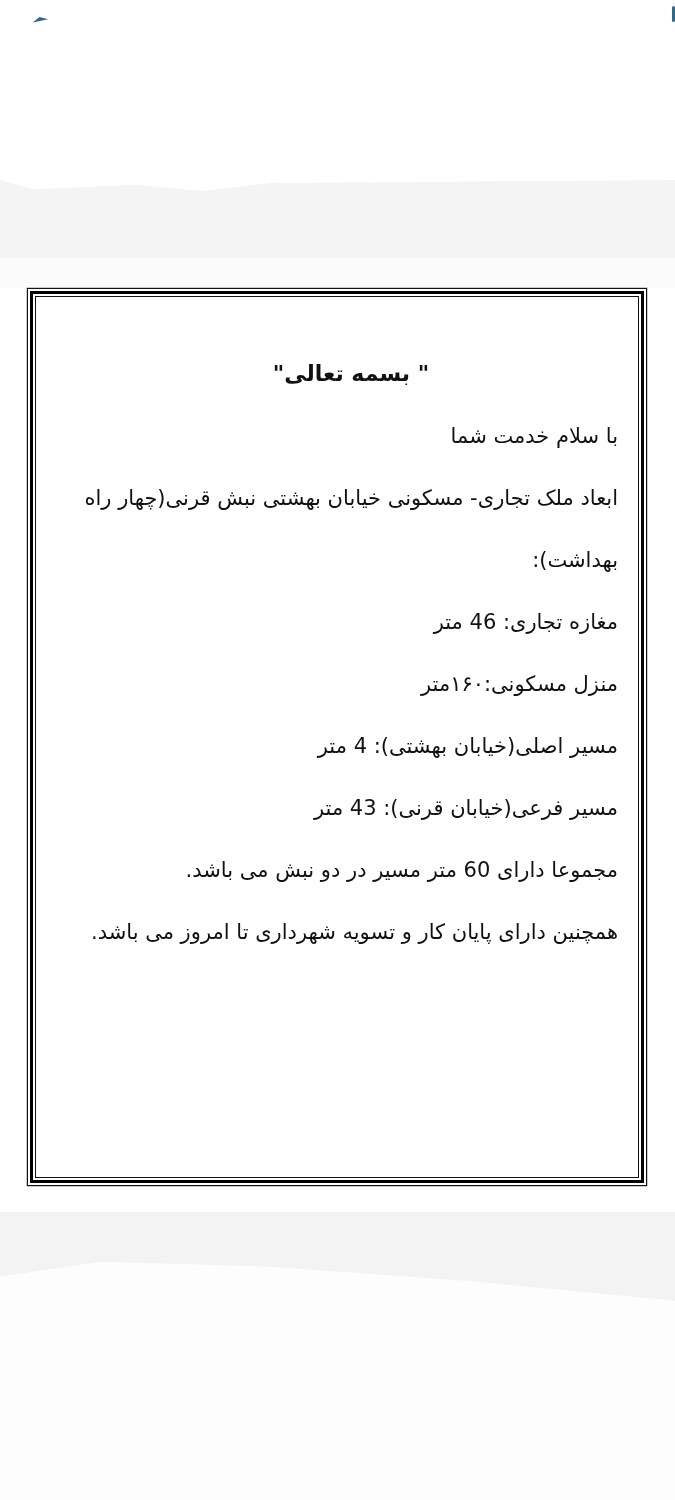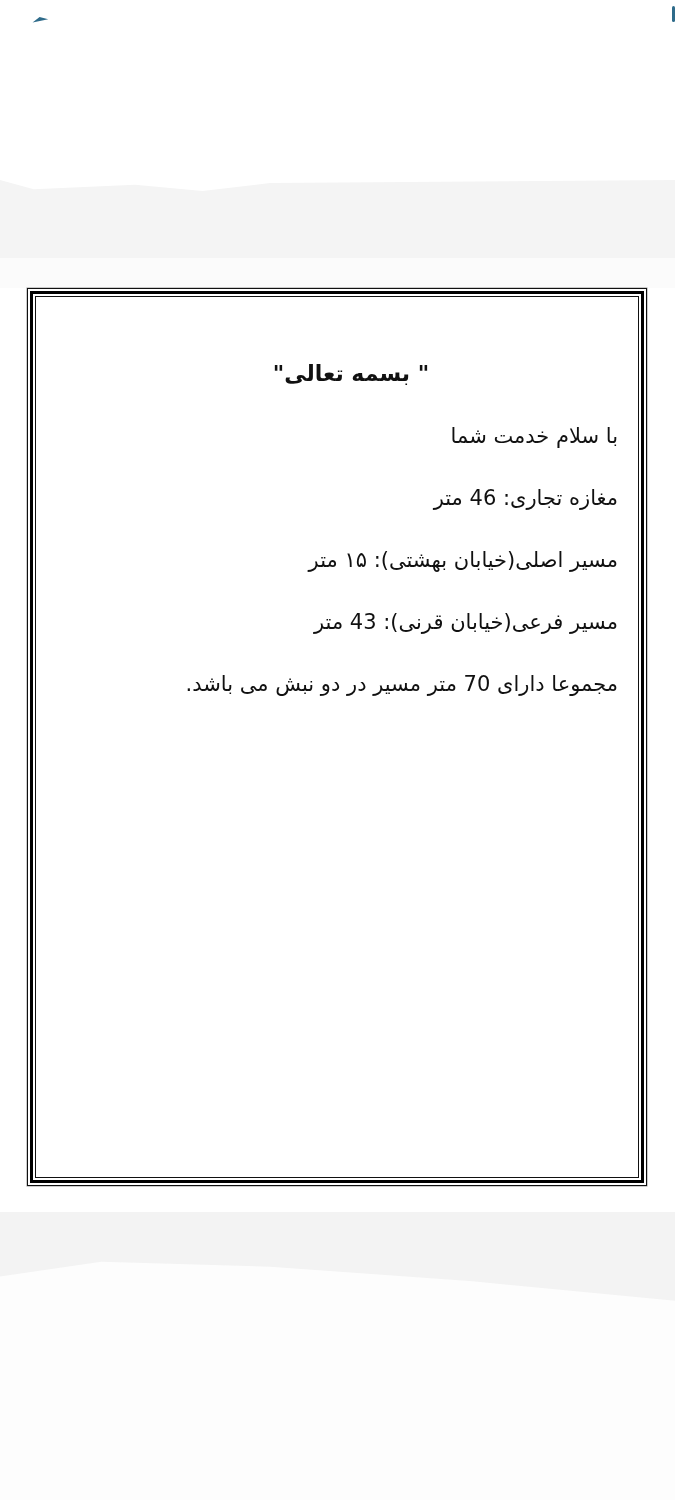--- a/index.html
+++ b/index.html
@@ -116,24 +116,27 @@
   <div class="edge"></div>
 </div>
 <div class="strip"></div>
 
 <div class="frame">
   <div class="frame-inner">
     <div class="frame-inner2">
       <div class="letter">
         <p class="title">" بسمه تعالی"</p>
         <p>با سلام خدمت شما</p>
+        <p class="wrap-line">ابعاد ملک تجاری- مسکونی خیابان بهشتی نبش قرنی(چهار راه بهداشت):</p>
         <p>مغازه تجاری: 46 متر</p>
-        <p>مسیر اصلی(خیابان بهشتی): ۱۵ متر</p>
+        <p>منزل مسکونی:۱۶۰متر</p>
+        <p>مسیر اصلی(خیابان بهشتی): 4 متر</p>
         <p>مسیر فرعی(خیابان قرنی): 43 متر</p>
-        <p>مجموعا دارای 70 متر مسیر در دو نبش می باشد.</p>
+        <p>مجموعا دارای 60 متر مسیر در دو نبش می باشد.</p>
+        <p class="wrap-line">همچنین دارای پایان کار و تسویه شهرداری تا امروز می باشد.</p>
       </div>
     </div>
   </div>
 </div>
 
 <div class="bottom-photo">
   <div class="light"></div>
 </div>
 
 </body></html>

